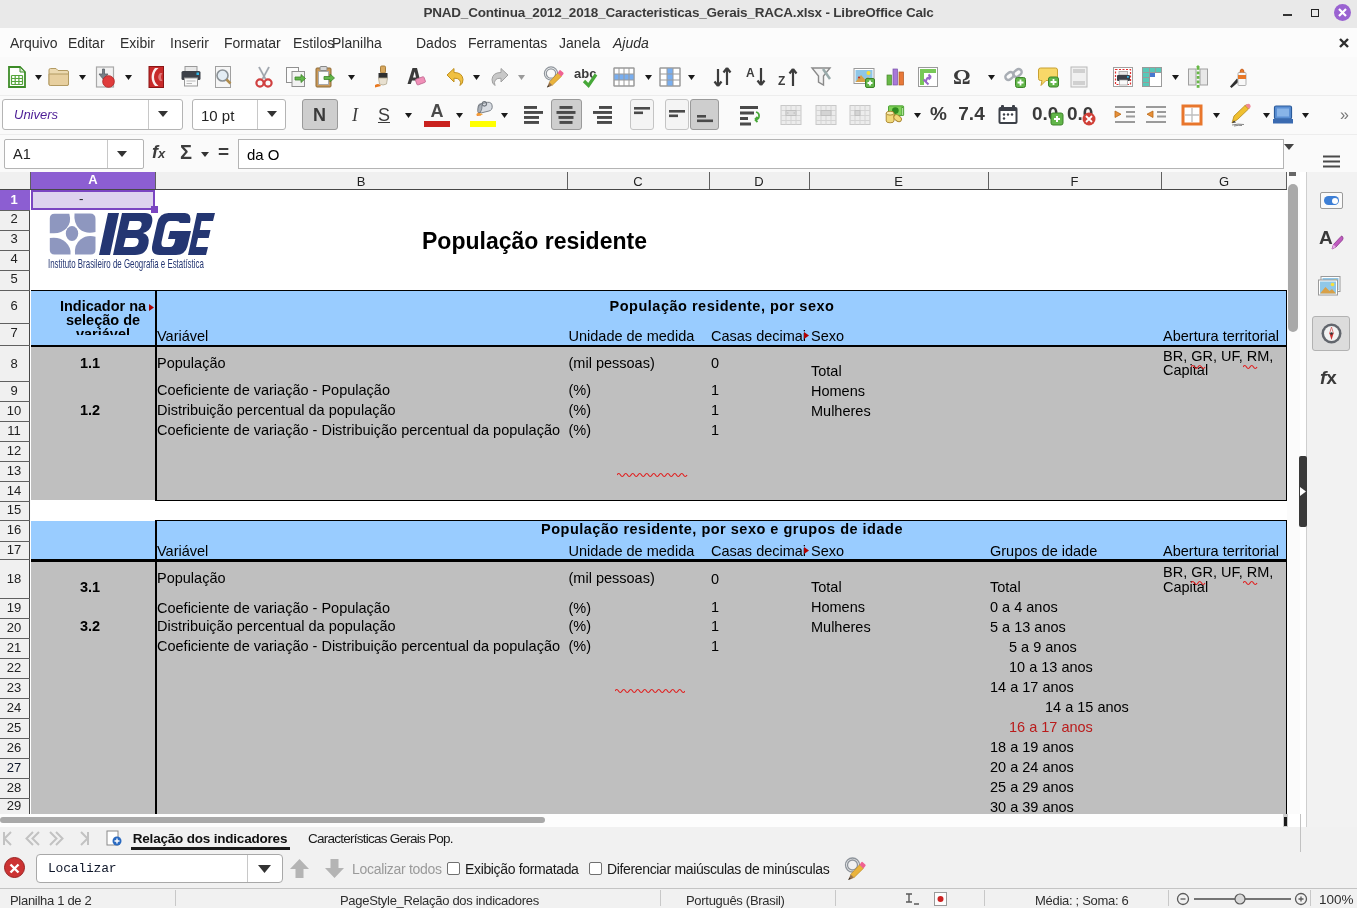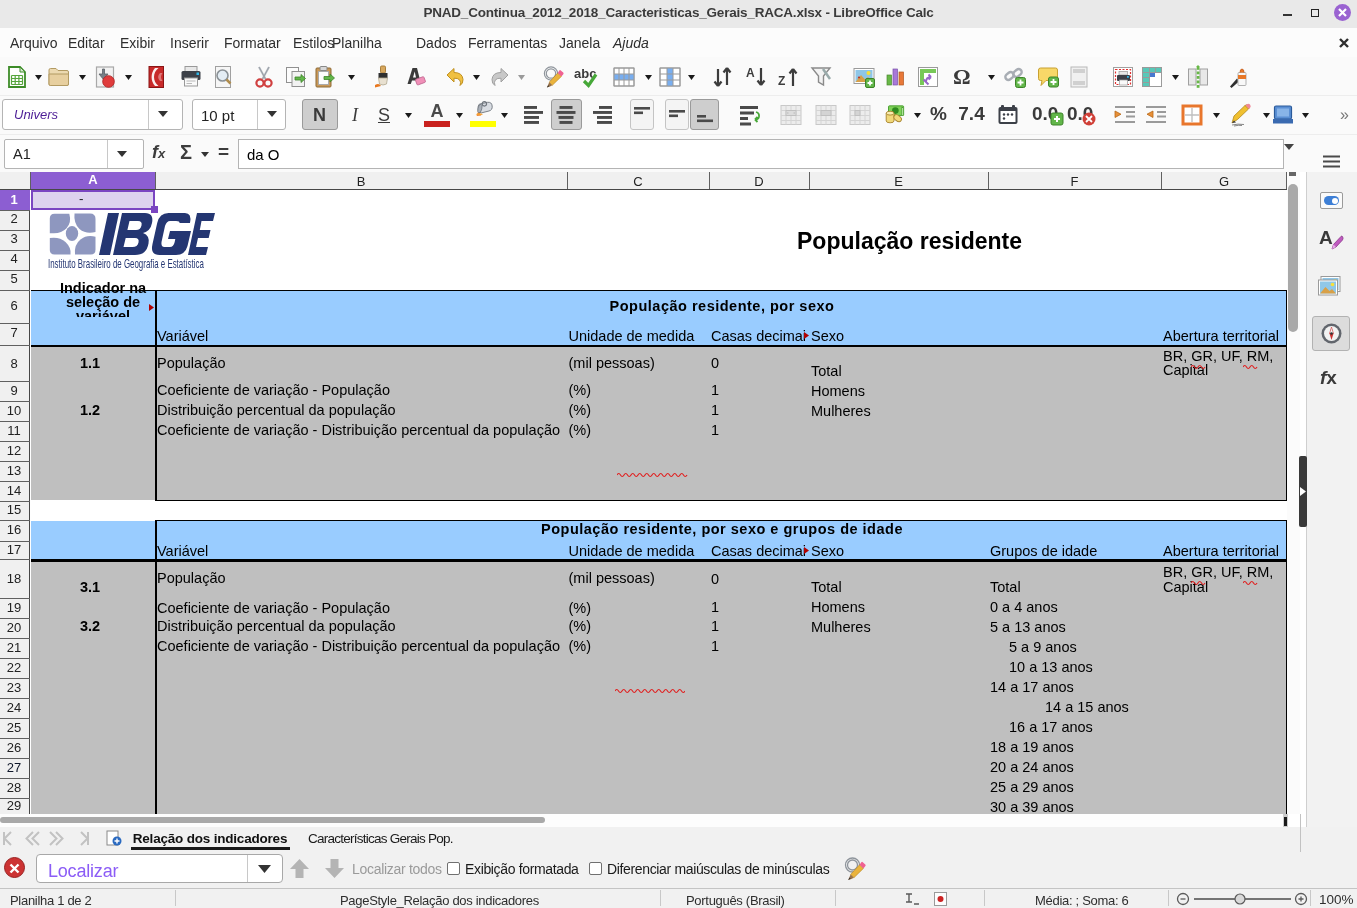--- a/index.html
+++ b/index.html
@@ -408,22 +408,22 @@
 <ellipse cx="24" cy="21.5" rx="6.2" ry="7.6"></ellipse>
 </g>
 <g fill="#243672">
 <path d="M60 1 L71 1 L62 43 L51 43 Z"></path>
 <path d="M74 1 L97 1 Q106 1 104 11 Q102.5 19 95 21 Q102 23.5 100.5 31.5 Q98.5 43 87 43 L65 43 Z M81.5 9 L79.4 18 L88 18 Q92.5 18 93.5 13.5 Q94.5 9 90 9 Z M77.7 26 L75.5 35 L84.5 35 Q89.5 35 90.5 30.5 Q91.5 26 87 26 Z"></path>
 <path d="M137 1 Q144 1 142 11 L131.5 11 Q132 9 128 9 L122 9 Q118.8 9 117 14 L113.5 30 Q112.8 35 116.5 35 L122 35 Q125.5 35 126.7 30 L127.3 27 L120 27 L122 19 L143 19 L139.5 34 Q137 43 128 43 L111.5 43 Q102 43 104.5 32 L109.2 11 Q111.5 1 120.5 1 Z"></path>
 <path d="M150 1 L168 1 L166 9 L154.5 9 L152.8 18 L163.5 18 L161.7 26 L151 26 L149 35 L161 35 L159 43 L141 43 Z" transform="translate(-1,0)"></path>
 </g>
 <text x="0" y="71" fill="#243672" font-size="16.5" font-family="Liberation Sans, sans-serif" transform="scale(0.795,0.79)" textLength="196" lengthAdjust="spacingAndGlyphs">Instituto Brasileiro de Geografia e Estatística</text>
 </svg>
-<div class="abs" style="left:422px;top:228px;width:600px;text-align:right;font-size:23px;font-weight:bold;color:#000;">População residente</div>
-<div class="abs" style="left:31px;top:280px;width:144px;height:37px;overflow:hidden;">
+<div class="abs" style="left:422px;top:228px;width:600px;text-align:left;font-size:23px;font-weight:bold;color:#000;">População residente</div>
+<div class="abs" style="left:31px;top:298px;width:144px;height:37px;overflow:hidden;">
     <div style="font-size:14.5px;font-weight:bold;color:#000;text-align:center;line-height:14px;padding-top:1px;">Indicador na<br>seleção de<br>variável</div>
   </div>
 <svg class="abs" style="left:149px;top:303.5px;" width="5" height="7">
     <path d="M0 0 L5 3.5 L0 7 Z" fill="#b00000"></path>
   </svg>
 <div class="abs cellt" style="left:422px;top:298.365px;font-size:14.5px;font-weight:bold;color:#000;width:600px;text-align:center;letter-spacing:0.5px;">População residente, por sexo</div>
 <div class="abs cellt" style="left:157px;top:328.365px;font-size:14.5px;color:#000;">Variável</div>
 <div class="abs cellt" style="left:568.5px;top:328.365px;font-size:14.5px;color:#000;">Unidade de medida</div>
 <div class="abs cellt" style="left:711px;top:328.365px;font-size:14.5px;color:#000;">Casas decimai</div>
 <svg class="abs" style="left:803.5px;top:332px;" width="5" height="7">
@@ -497,21 +497,21 @@
 <div class="abs cellt" style="left:157px;top:637.865px;font-size:14.5px;color:#000;">Coeficiente de variação - Distribuição percentual da população</div>
 <div class="abs cellt" style="left:568.5px;top:637.865px;font-size:14.5px;color:#000;">(%)</div>
 <div class="abs cellt" style="left:711px;top:638.365px;font-size:14.5px;color:#000;">1</div>
 <div class="abs cellt" style="left:1009px;top:639.365px;font-size:14.5px;color:#000;">5 a 9 anos</div>
 <div class="abs cellt" style="left:1009px;top:659.365px;font-size:14.5px;color:#000;">10 a 13 anos</div>
 <div class="abs cellt" style="left:990px;top:679.365px;font-size:14.5px;color:#000;">14 a 17 anos</div>
 <svg class="abs" style="left:615px;top:688px;" width="70" height="6" viewBox="0 0 70 6">
     <path d="M0 3 q1.75 -3 3.5 0 q1.75 3 3.5 0 q1.75 -3 3.5 0 q1.75 3 3.5 0 q1.75 -3 3.5 0 q1.75 3 3.5 0 q1.75 -3 3.5 0 q1.75 3 3.5 0 q1.75 -3 3.5 0 q1.75 3 3.5 0 q1.75 -3 3.5 0 q1.75 3 3.5 0 q1.75 -3 3.5 0 q1.75 3 3.5 0 q1.75 -3 3.5 0 q1.75 3 3.5 0 q1.75 -3 3.5 0 q1.75 3 3.5 0 q1.75 -3 3.5 0 q1.75 3 3.5 0" fill="none" stroke="#e02020" stroke-width="1.2"></path>
   </svg>
 <div class="abs cellt" style="left:1009px;top:699.365px;font-size:14.5px;color:#000;margin-left:36px;">14 a 15 anos</div>
-<div class="abs cellt" style="left:1009px;top:719.365px;font-size:14.5px;color:#000000;text-align:center;">16 a 17 anos</div>
+<div class="abs cellt" style="left:1009px;top:719.365px;font-size:14.5px;color:#b91c1c;text-align:center;">16 a 17 anos</div>
 <div class="abs cellt" style="left:990px;top:739.365px;font-size:14.5px;color:#000;">18 a 19 anos</div>
 <div class="abs cellt" style="left:990px;top:759.365px;font-size:14.5px;color:#000;">20 a 24 anos</div>
 <div class="abs cellt" style="left:990px;top:779.365px;font-size:14.5px;color:#000;">25 a 29 anos</div>
 <div class="abs cellt" style="left:990px;top:799.365px;font-size:14.5px;color:#000;">30 a 39 anos</div>
 
 <div class="abs" id="vscroll"></div>
 <div class="abs" style="left:1288px;top:184px;width:10px;height:148px;background:#a9a9a9;border-radius:5px;"></div>
 <div class="abs" style="left:1289px;top:172px;width:7px;height:4px;background:#666;"></div>
 <div class="abs" id="sidebar"></div>
 
@@ -736,21 +736,21 @@
     <path d="M11 8.5 V13.5 M8.5 11 H13.5" stroke="#fff" stroke-width="1.4"></path>
   </svg>
 <div class="abs" style="left:210px;top:831px;transform:translateX(-50%);white-space:nowrap;font-size:13.5px;letter-spacing:-0.2px;font-weight:bold;color:#111;">Relação dos indicadores</div>
 <div class="abs" style="left:131px;top:847px;width:159px;height:3px;background:#1a1a1a;"></div>
 <div class="abs" style="left:308px;top:831px;white-space:nowrap;font-size:13.5px;letter-spacing:-0.75px;color:#1a1a1a;">Características Gerais Pop.</div>
 <div class="abs" style="left:3.5px;top:857px;width:21px;height:21px;border-radius:50%;background:#cc3333;border:1px solid #992222;"></div>
 <svg class="abs" style="left:9px;top:862.5px;" width="11" height="11">
     <path d="M1.5 1.5 L9.5 9.5 M9.5 1.5 L1.5 9.5" stroke="#fff" stroke-width="2.4"></path>
   </svg>
 <div class="abs" style="left:36px;top:854px;width:247px;height:29px;background:#fff;border:1px solid #a8a8a8;border-radius:4px;"></div>
-<div class="abs" style="left:48px;top:861px;font-size:18px;letter-spacing:-0.2px;color:#8b5cf6;">Localizar</div>
+<div class="abs" style="left:48px;top:861px;font-size:13px;letter-spacing:-0.2px;color:#0f172a;font-family:Liberation Mono, monospace;">Localizar</div>
 <div class="abs" style="left:247px;top:855px;width:1px;height:27px;background:#c8c8c8;"></div>
 <svg class="abs" style="left:258px;top:865px;" width="13" height="8">
     <path d="M0 0 L13 0 L6.5 8 Z" fill="#333"></path>
   </svg>
 <svg class="abs" style="left:288px;top:857px;" width="23" height="23">
     <path d="M11.5 2 L21 12 L15.5 12 L15.5 21 L7.5 21 L7.5 12 L2 12 Z" fill="#b4b4b4"></path>
   </svg>
 <svg class="abs" style="left:323px;top:857px;" width="23" height="23">
     <path d="M11.5 21 L21 11 L15.5 11 L15.5 2 L7.5 2 L7.5 11 L2 11 Z" fill="#b4b4b4"></path>
   </svg>

